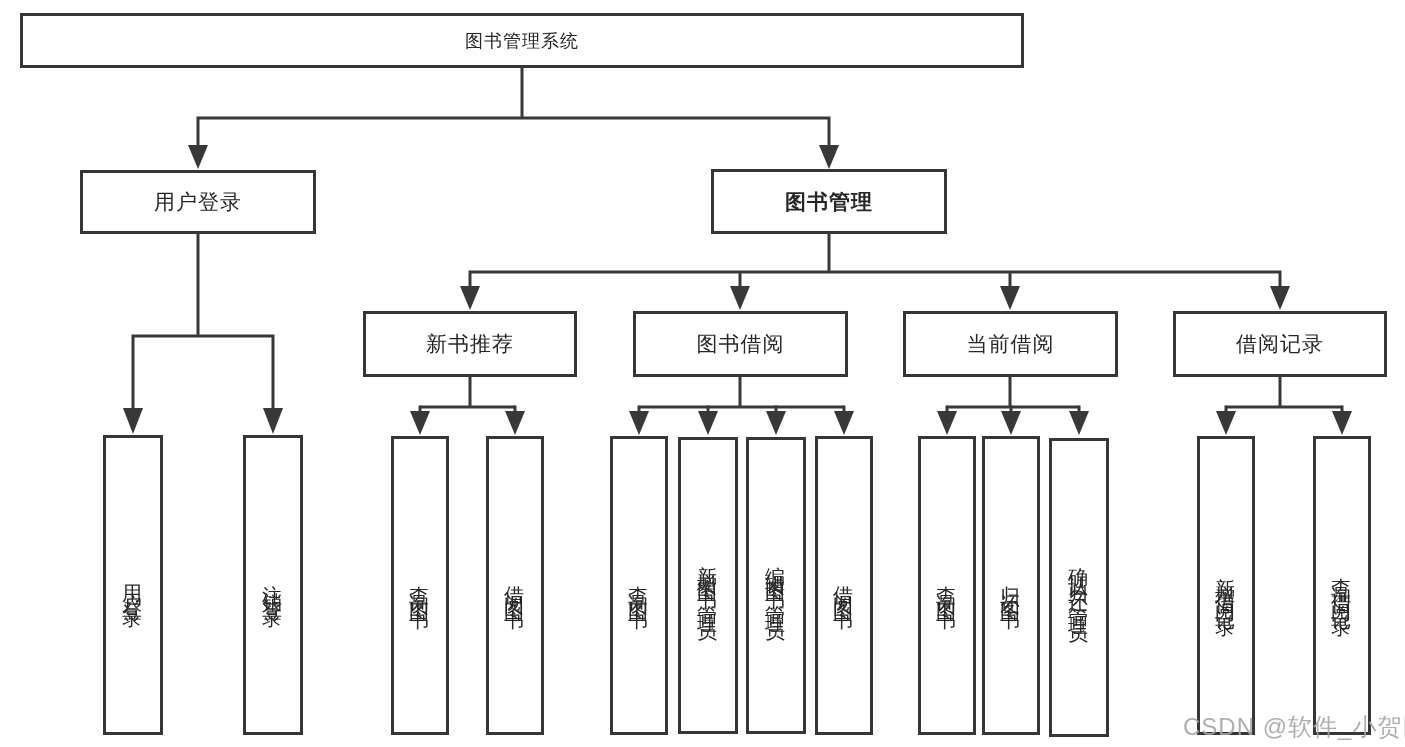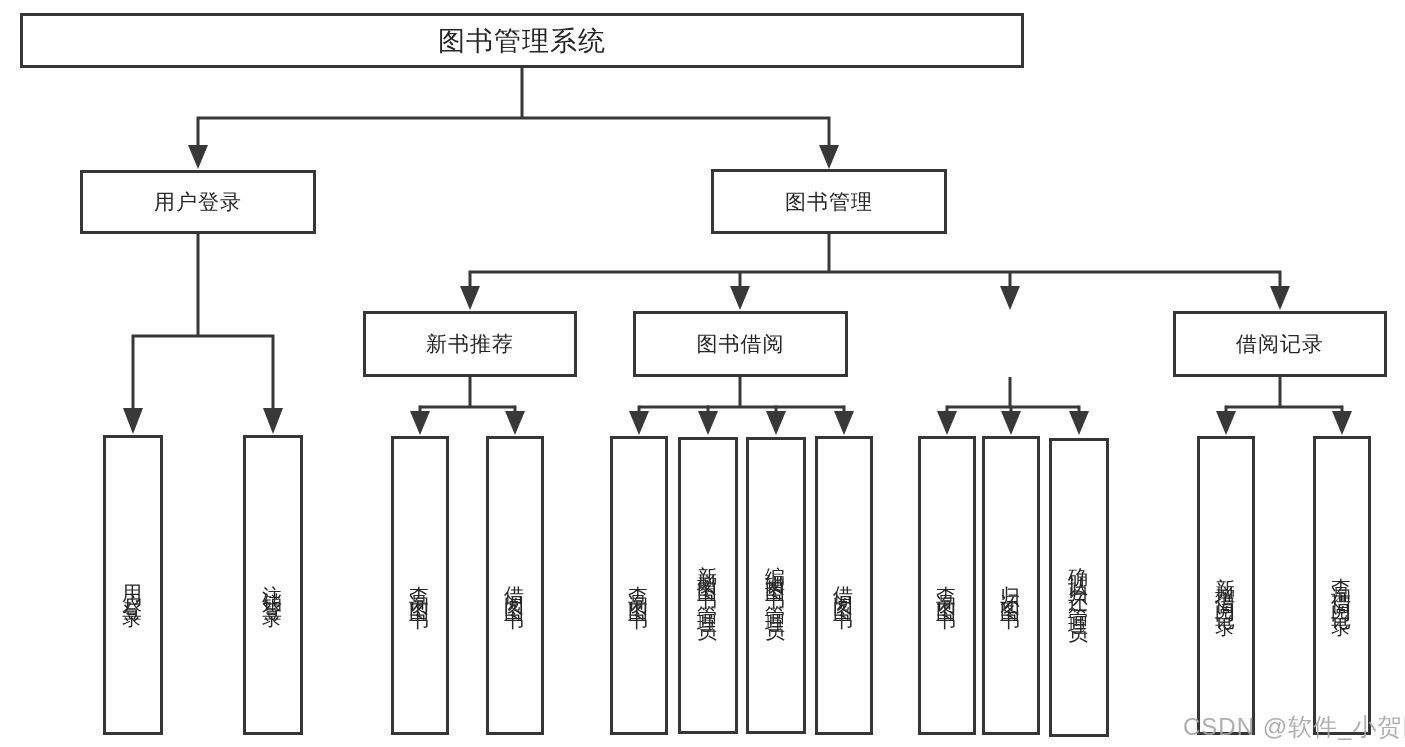--- a/index.html
+++ b/index.html
@@ -26,21 +26,21 @@
     box-sizing: border-box;
     background: #ffffff;
     border: 3px solid #363636;
     display: flex;
     align-items: center;
     justify-content: center;
     color: #262626;
     z-index: 2;
     white-space: nowrap;
   }
-  .node.h-lg { font-size: 27px; letter-spacing: 1px; }
+  .node.h-lg { font-size: 18px; letter-spacing: 1px; }
   .node.h    { font-size: 21px; letter-spacing: 1px; }
   .node.v {
     font-size: 20px;
     writing-mode: vertical-rl;
     text-orientation: mixed;
     letter-spacing: 8px;
   }
   .watermark {
     position: absolute;
     left: 1183px;
@@ -86,24 +86,25 @@
       <polygon points="1001,411 1021,411 1011,435"></polygon>
       <polygon points="1069,411 1089,411 1079,435"></polygon>
       <polygon points="1216,411 1236,411 1226,435"></polygon>
       <polygon points="1332,411 1352,411 1342,435"></polygon>
     </g>
   </svg>
 
   <div class="node h-lg" style="left:20px; top:13px; width:1004px; height:55px;">图书管理系统</div>
 
   <div class="node h" style="left:80px; top:170px; width:236px; height:64px;">用户登录</div>
-  <div class="node h" style="left:711px; top:169px; width:236px; height:65px;">图书管理</div>
+  <div class="node h" style="left:711px; top:169px; width:236px; height:65px;font-weight:bold;">图书管理</div>
 
   <div class="node h" style="left:363px; top:311px; width:214px; height:66px;">新书推荐</div>
   <div class="node h" style="left:633px; top:311px; width:215px; height:66px;text-align:center;">图书借阅</div>
+  <div class="node h" style="left:903px; top:311px; width:215px; height:66px;">当前借阅</div>
   <div class="node h" style="left:1173px; top:311px; width:214px; height:66px;">借阅记录</div>
 
   <div class="node v" style="left:103px; top:435px; width:60px; height:300px;">用户登录</div>
   <div class="node v" style="left:243px; top:435px; width:60px; height:300px;">注销登录</div>
 
   <div class="node v" style="left:391px; top:436px; width:58px; height:299px;">查询图书</div>
   <div class="node v" style="left:486px; top:436px; width:58px; height:299px;">借阅图书</div>
 
   <div class="node v" style="left:610px; top:436px; width:58px; height:299px;">查询图书</div>
   <div class="node v" style="left:678px; top:437px; width:60px; height:297px;">新增图书（管理员）</div>

